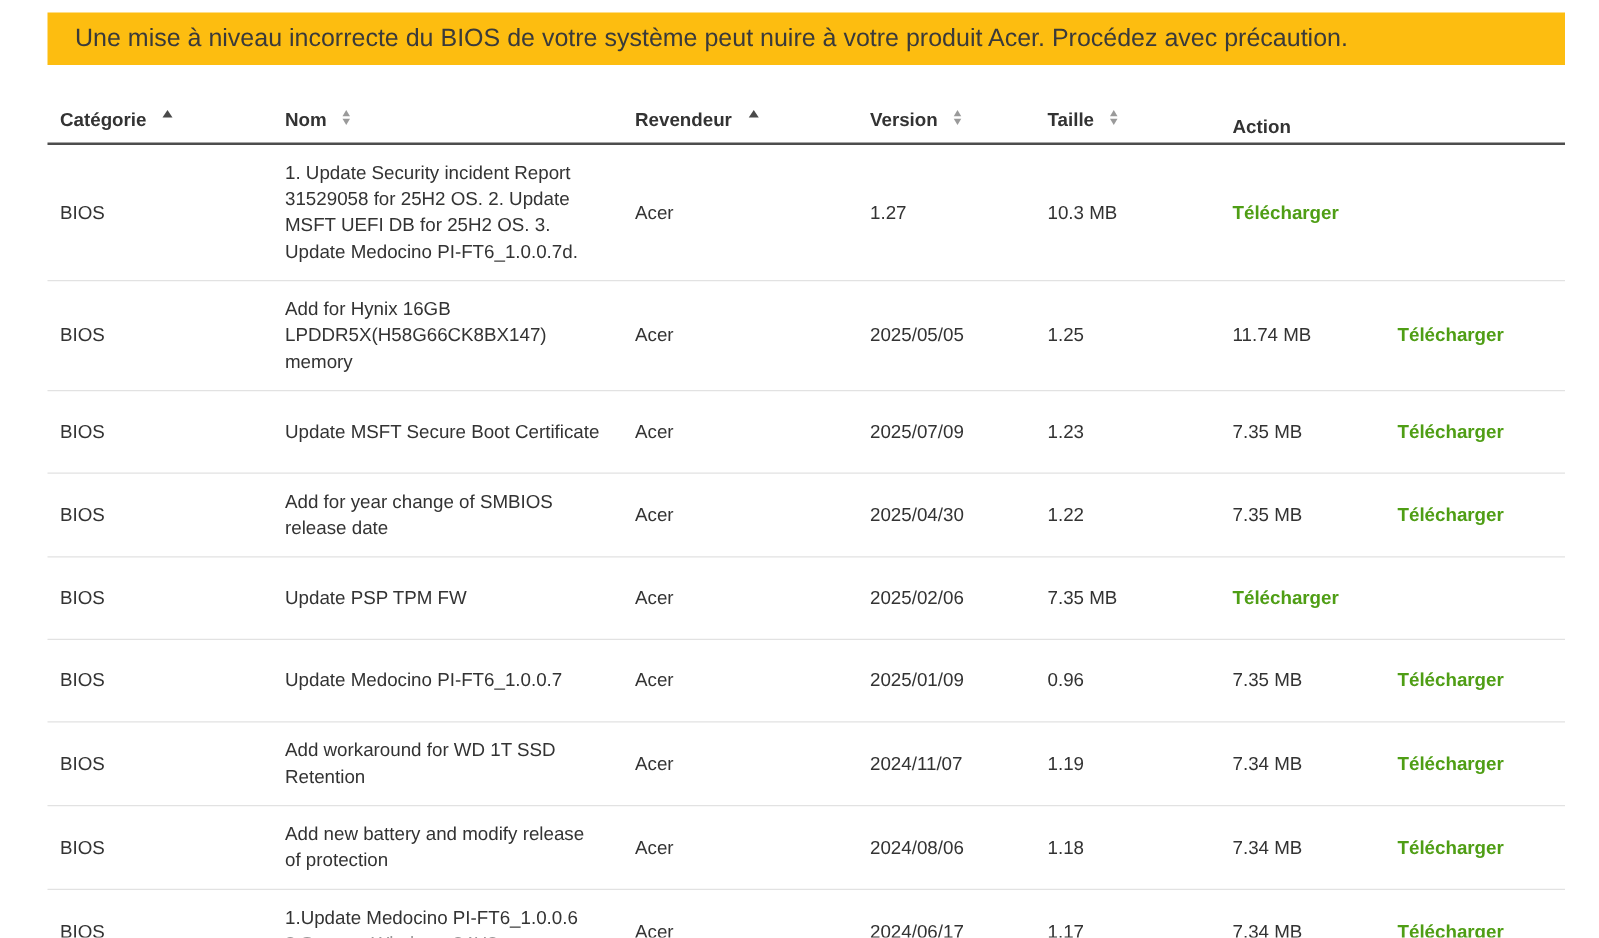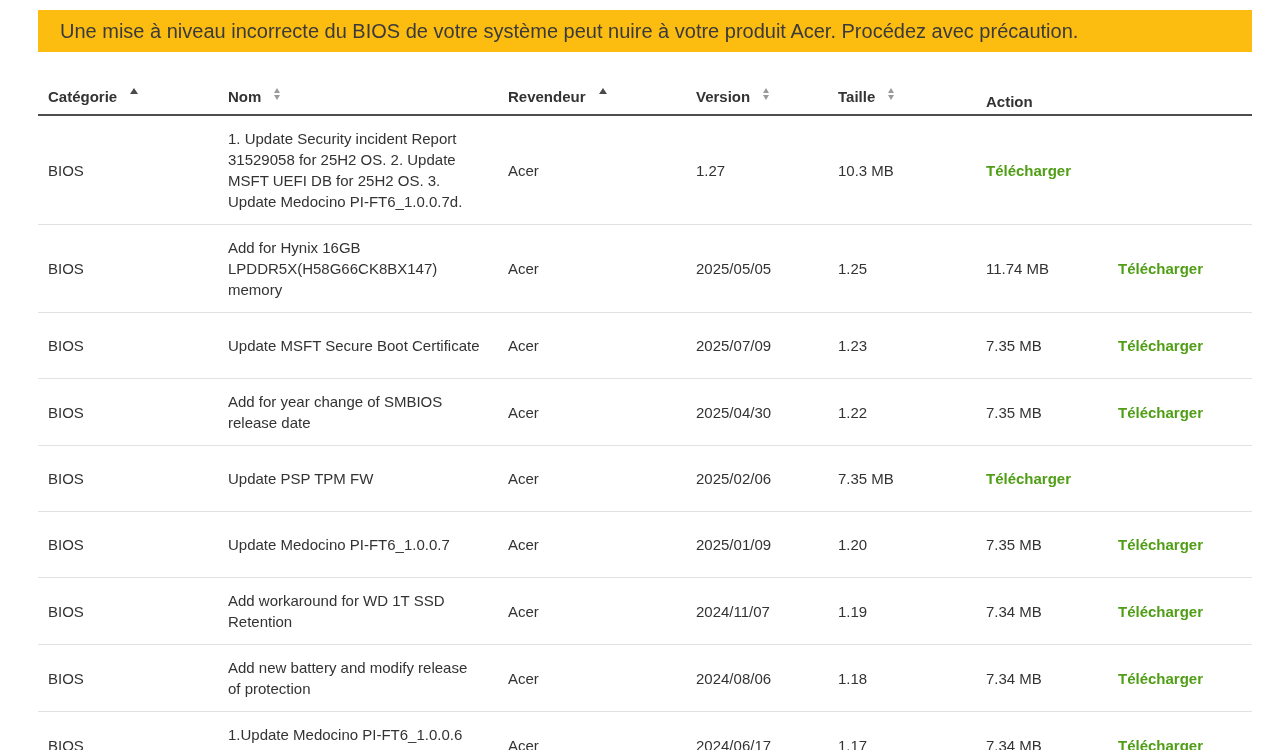--- a/index.html
+++ b/index.html
@@ -165,21 +165,21 @@
     <div class="td col-date">2025/02/06</div>
     <div class="td col-taille">7.35 MB</div>
     <div class="td col-action"><a class="dl">Télécharger</a></div>
   </div>
 
   <div class="grid-row tr">
     <div class="td col-cat">BIOS</div>
     <div class="td col-nom">Update Medocino PI-FT6_1.0.0.7</div>
     <div class="td col-rev">Acer</div>
     <div class="td col-date">2025/01/09</div>
-    <div class="td col-ver">1.20</div>
+    <div class="td col-ver">0.96</div>
     <div class="td col-taille">7.35 MB</div>
     <div class="td col-action"><a class="dl">Télécharger</a></div>
   </div>
 
   <div class="grid-row tr">
     <div class="td col-cat">BIOS</div>
     <div class="td col-nom">Add workaround for WD 1T SSD Retention</div>
     <div class="td col-rev">Acer</div>
     <div class="td col-date">2024/11/07</div>
     <div class="td col-ver">1.19</div>

